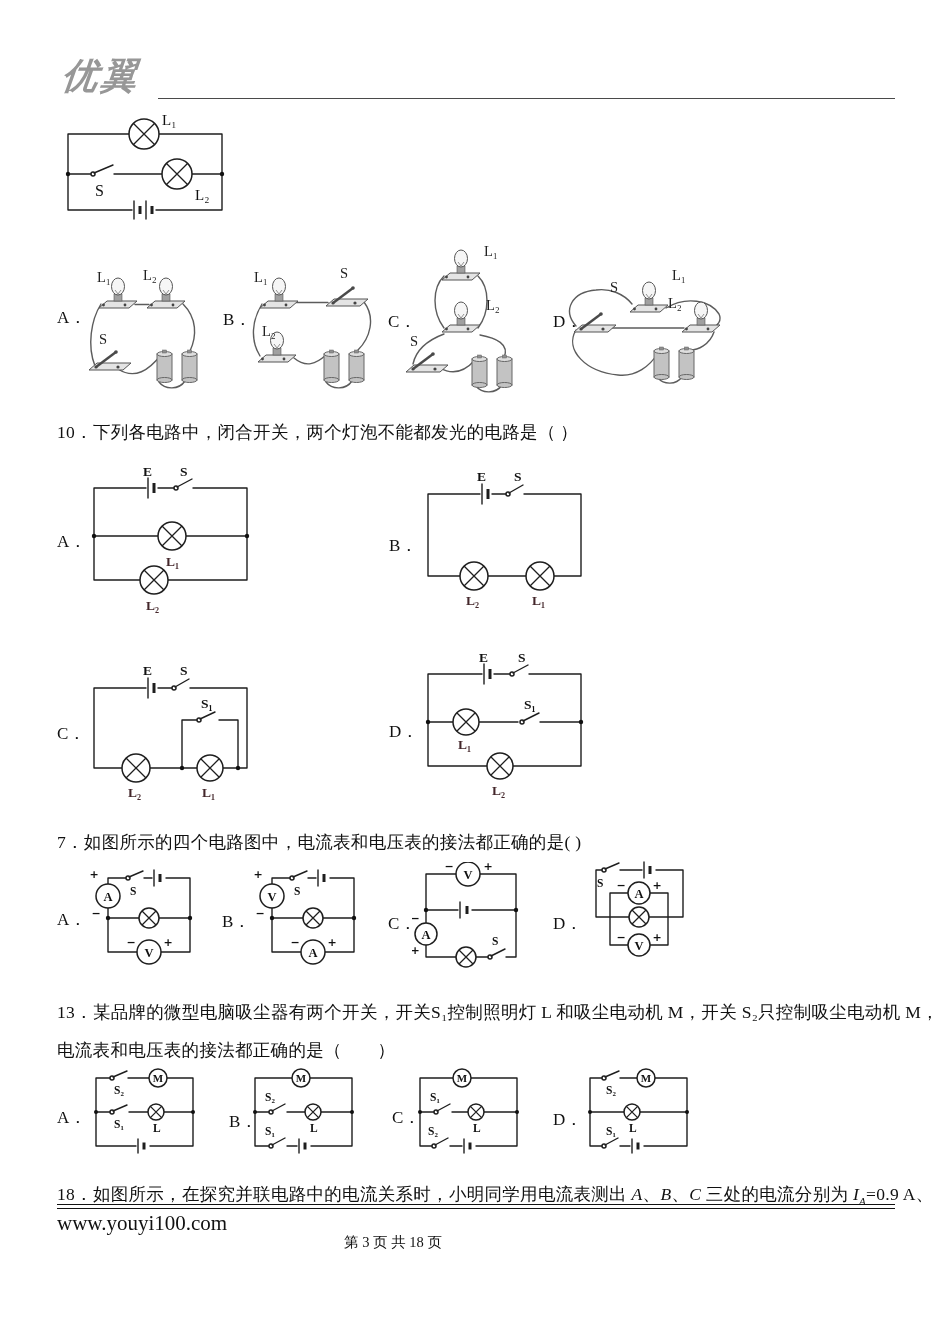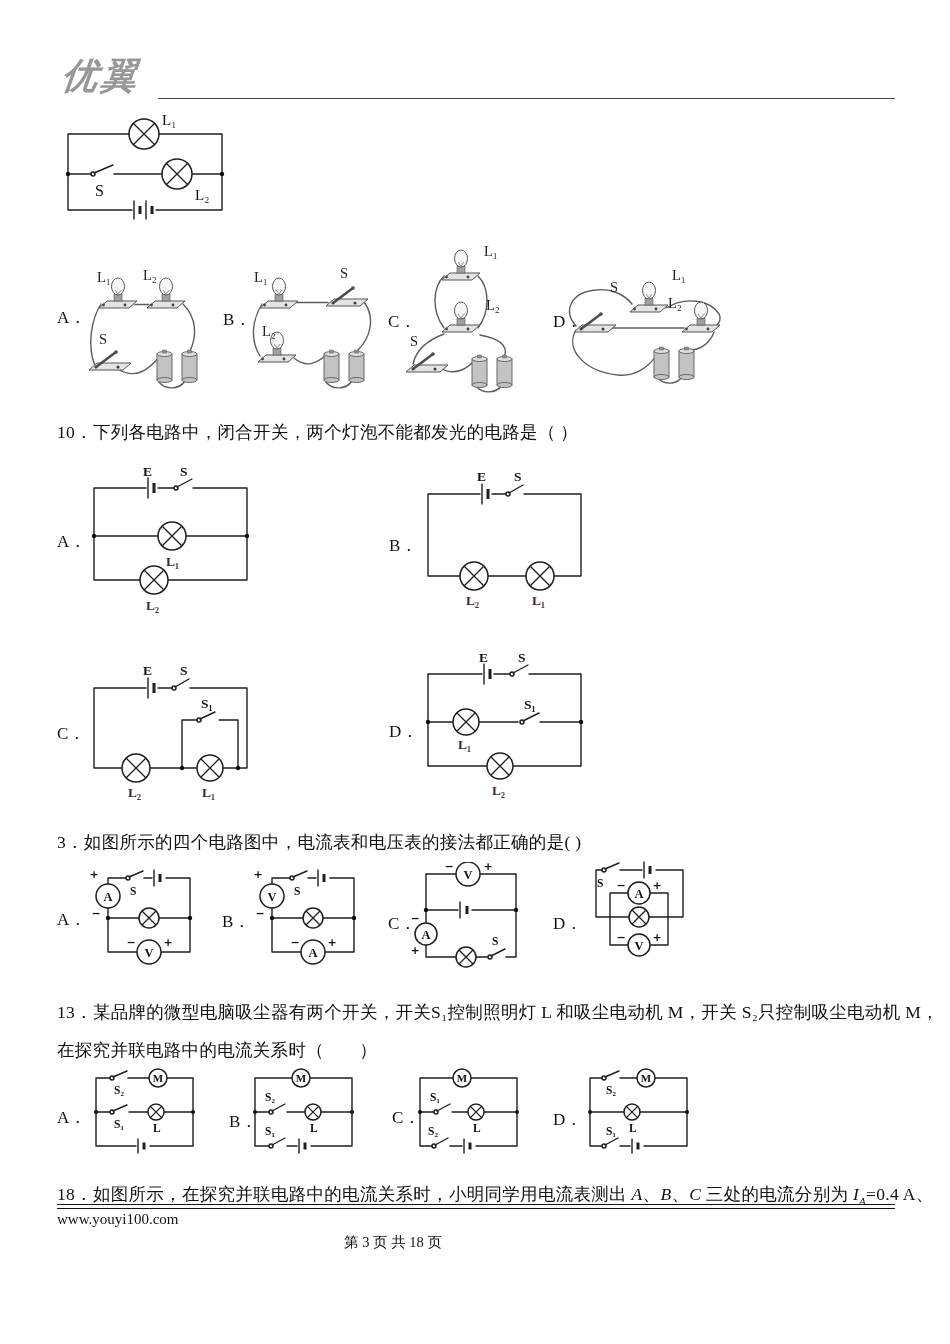--- a/index.html
+++ b/index.html
@@ -4,21 +4,21 @@
 <style>
   html,body{margin:0;padding:0;background:#fff;}
   body{width:950px;height:1344px;position:relative;font-family:"Liberation Serif","DejaVu Serif",serif;color:#111;overflow:hidden;}
   .abs{position:absolute;}
   .qtext{font-size:17.5px;white-space:nowrap;letter-spacing:.3px;}
   .optlet{font-size:17px;}
   .logo{font-size:36px;font-weight:bold;font-style:italic;color:#979797;letter-spacing:3px;font-family:"Liberation Sans","DejaVu Sans",sans-serif;transform:skewX(-6deg);}
   .hline{border-top:1.6px solid #4a4a4a;height:0;}
   .it{font-style:italic;}
   sub{font-size:11px;font-style:italic;}
-  .footer-url{font-size:15px;}
+  .footer-url{font-size:21px;}
   .footer-page{font-size:14.5px;text-align:center;width:786px;left:0;}
   
   .w{stroke:#1e1e1e;stroke-width:1.4;fill:none;stroke-linecap:round;}
   .thick{stroke:#1e1e1e;stroke-width:3;fill:none;stroke-linecap:butt;}
   .comp{fill:#fff;stroke:#1e1e1e;stroke-width:1.5;}
   .xline{stroke:#1e1e1e;stroke-width:1.3;}
   .dot{fill:#111;}
   .lbl{font-family:"Liberation Serif","DejaVu Serif",serif;font-size:15px;fill:#111;}
   .lblb{font-family:"Liberation Serif","DejaVu Serif",serif;font-size:13.5px;font-weight:bold;fill:#111;}
   .lblm{font-family:"Liberation Serif","DejaVu Serif",serif;font-size:13.5px;font-weight:bold;fill:#43262a;}
@@ -254,21 +254,21 @@
       <circle class="comp" cx="78" cy="114" r="13"></circle>
       <path class="xline" d="M69,105 L87,123 M87,105 L69,123"></path>
     </g>
   <text class="lblb" x="57" y="10">E</text>
   <text class="lblb" x="96" y="10">S</text>
   <text class="lblb" x="102" y="57">S₁</text>
   <text class="lblm" x="36" y="97">L₁</text>
   <text class="lblm" x="70" y="143">L₂</text>
 </svg>
 
-<div class="abs qtext" style="left:57px;top:830px">3．如图所示的四个电路图中，电流表和电压表的接法都正确的是( )</div>
+<div class="abs qtext" style="left:57px;top:830px">7．如图所示的四个电路图中，电流表和电压表的接法都正确的是( )</div>
 
 <div class="abs optlet" style="left:57px;top:908px">A．</div>
 <svg class="abs" style="left:86px;top:866px" width="115" height="100" viewBox="0 0 115 100">
   <path class="w" d="M22,12 H40 M58,12 H66 M80,12 H104 M22,12 V86 M104,12 V86 M22,52 H104 M22,86 H104"></path>
   <g>
       <circle class="comp" cx="42" cy="12" r="2"></circle>
       <path class="w" d="M43,11 L57,5"></path>
     </g>
   <g>
       <path class="w" d="M68,4 V20"></path>
@@ -383,21 +383,21 @@
     </g>
   <g>
       <circle class="comp" cx="51" cy="85" r="11"></circle>
       <text class="mletter" x="51" y="89.5">V</text>
     </g>
   <text class="sign" x="33" y="81">−</text>
   <text class="sign" x="69" y="81">+</text>
 </svg>
 
 <div class="abs qtext" style="left:57px;top:1000px">13．某品牌的微型电脑吸尘器有两个开关，开关S₁控制照明灯 L 和吸尘电动机 M，开关 S₂只控制吸尘电动机 M，</div>
-<div class="abs qtext" style="left:57px;top:1038px">在探究并联电路中的电流关系时（　　）</div>
+<div class="abs qtext" style="left:57px;top:1038px">电流表和电压表的接法都正确的是（　　）</div>
 
 <div class="abs optlet" style="left:57px;top:1106px">A．</div>
 <svg class="abs" style="left:90px;top:1068px" width="110" height="92" viewBox="0 0 110 92">
   <path class="w" d="M6,10 H20 M38,10 H103 M6,10 V78 M103,10 V78 M6,44 H20 M39,44 H103 M6,78 H46 M60,78 H103"></path>
   <g>
       <circle class="comp" cx="22" cy="10" r="2"></circle>
       <path class="w" d="M23,9 L37,3"></path>
     </g>
   <text class="lbls" x="24" y="26">S₂</text>
   <g>
@@ -506,18 +506,18 @@
       <path class="w" d="M21,77 L34,70"></path>
     </g>
   <text class="lbls" x="22" y="67">S₁</text>
   <g>
       <path class="w" d="M48,71 V85"></path>
       <path class="thick" d="M54,74.5 V81.5"></path>
     </g>
 </svg>
 
 <div class="abs qtext" style="left:57px;top:1182px">
-  <span>18．如图所示，在探究并联电路中的电流关系时，小明同学用电流表测出 </span><span class="it">A</span><span>、</span><span class="it">B</span><span>、</span><span class="it">C</span><span> 三处的电流分别为 </span><span class="it">I</span><sub>A</sub><span>=0.4 A、</span>
+  <span>18．如图所示，在探究并联电路中的电流关系时，小明同学用电流表测出 </span><span class="it">A</span><span>、</span><span class="it">B</span><span>、</span><span class="it">C</span><span> 三处的电流分别为 </span><span class="it">I</span><sub>A</sub><span>=0.9 A、</span>
 </div>
 
 <div class="abs" style="left:57px;top:1204px;width:838px;height:2.5px;border-top:1.2px solid #111;border-bottom:1.2px solid #111"></div>
 <div class="abs footer-url" style="left:57px;top:1211px">www.youyi100.com</div>
 <div class="abs footer-page" style="top:1233px">第 3 页 共 18 页</div>
 
 </body></html>

